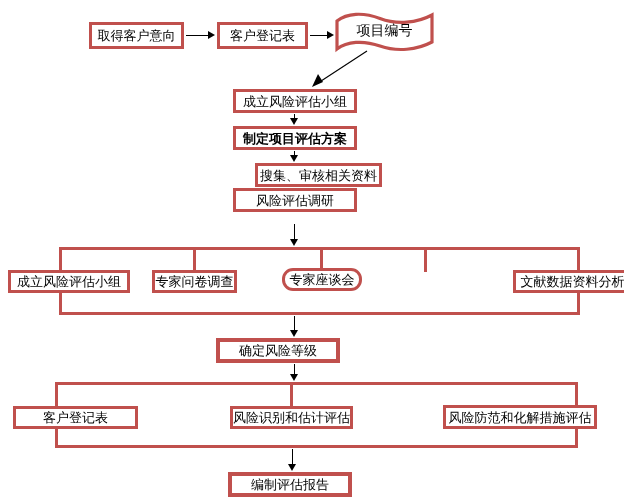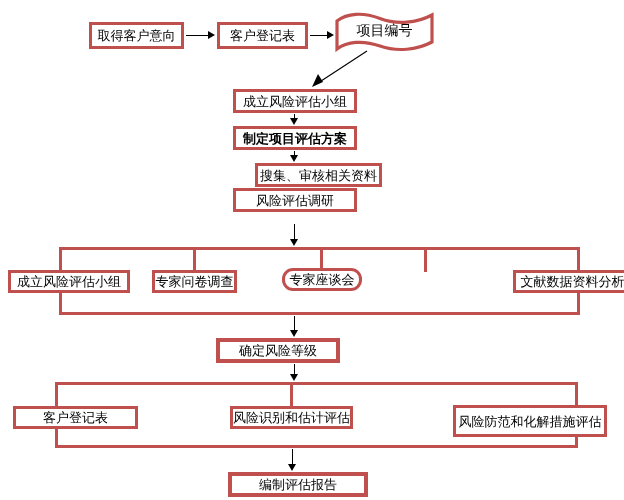--- a/index.html
+++ b/index.html
@@ -167,22 +167,22 @@
 
   <div class="box thick" style="left:216px; top:338px; width:124px; height:25px;">确定风险等级</div>
 
   <div class="varrow" style="left:290px; top:364px; height:17px;">
     <div class="shaft"></div>
     <div class="head"></div>
   </div>
 
   <div class="box" style="left:13px; top:406px; width:125px; height:23px;">客户登记表</div>
   <div class="box" style="left:230px; top:406px; width:123px; height:23px;">风险识别和估计评估</div>
-  <div class="box" style="left:453px; top:405px; width:154px; height:32px;">风险防范和化解措施评估</div>
+  <div class="box" style="left:443px; top:405px; width:154px; height:24px;">风险防范和化解措施评估</div>
 
   <div class="varrow" style="left:288px; top:449px; height:22px;">
     <div class="shaft"></div>
     <div class="head"></div>
   </div>
 
-  <div class="box thick" style="left:228px; top:472px; width:140px; height:25px;">编制评估报告</div>
+  <div class="box thick" style="left:228px; top:472px; width:124px; height:25px;">编制评估报告</div>
 
 </div>
 
 </body></html>

